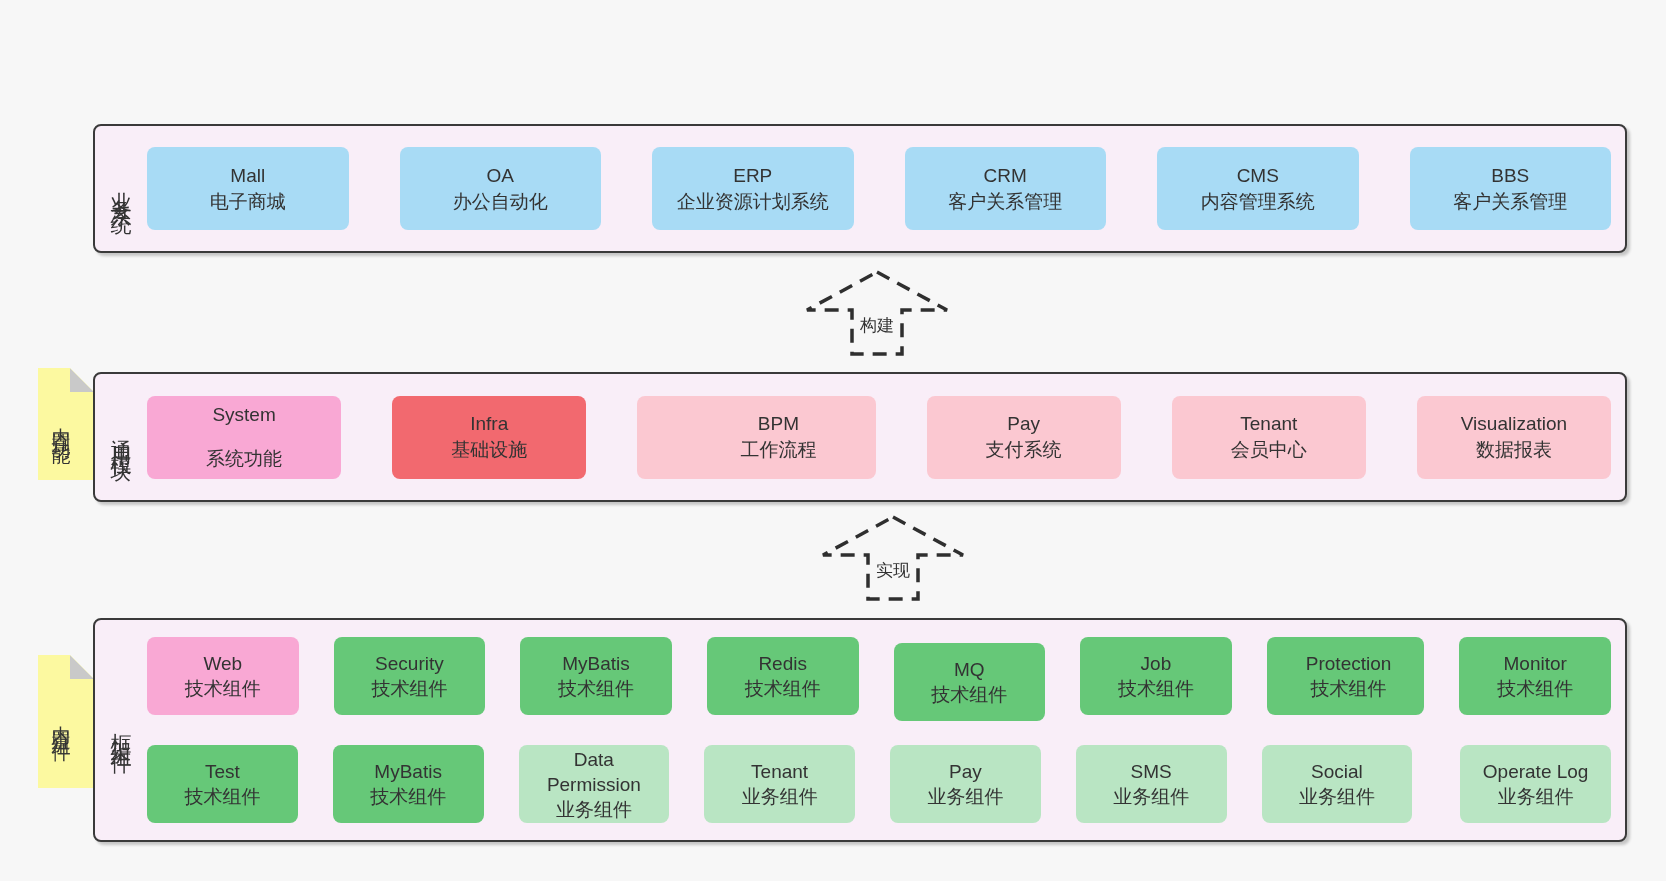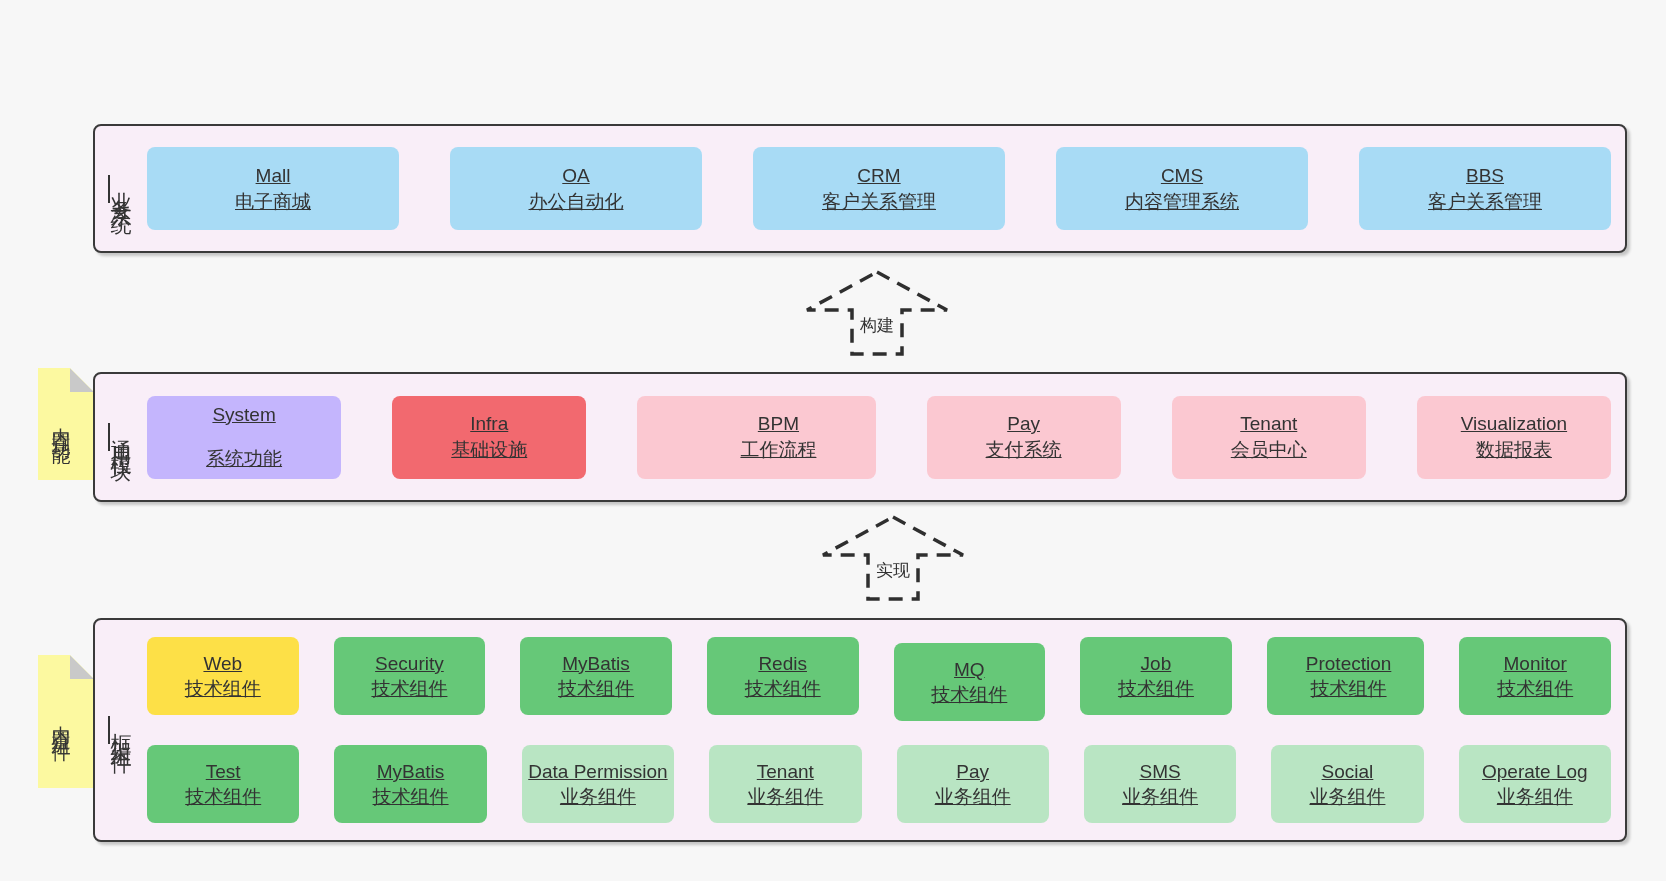--- a/index.html
+++ b/index.html
@@ -6,21 +6,21 @@
   body{
     width:1666px;height:881px;position:relative;overflow:hidden;
     background:#f7f7f7;color:#333;
     font-family:"Liberation Sans","DejaVu Sans",sans-serif;
   }
   
   .panel{
     position:absolute;left:93px;width:1534px;box-sizing:border-box;
     background:#f9eef8;border:2px solid #3a3a3a;border-radius:8px;
     box-shadow:3px 3px 3px rgba(0,0,0,.20);
-    display:flex;align-items:center;z-index:2;text-decoration:underline;
+    display:flex;align-items:center;z-index:2;
   }
   #panel-business{top:124px;height:129px}
   #panel-modules{top:372px;height:130px}
   #panel-framework{top:618px;height:224px}
 
   .vlabel{flex:0 0 52px;display:flex;align-items:center;justify-content:center}
   .vlabel span{
     writing-mode:vertical-rl;text-orientation:upright;
     font-size:21px;letter-spacing:7px;color:#333;
   }
@@ -76,20 +76,24 @@
   <div class="boxrow">
     <div class="box" style="background-color: rgb(168, 219, 245);">
       <span>Mall</span>
       <span>电子商城</span>
     </div>
     <div class="box" style="background-color: rgb(168, 219, 245);">
       <span>OA</span>
       <span>办公自动化</span>
     </div>
     <div class="box" style="background-color: rgb(168, 219, 245);">
+      <span>ERP</span>
+      <span>企业资源计划系统</span>
+    </div>
+    <div class="box" style="background-color: rgb(168, 219, 245);">
       <span>CRM</span>
       <span>客户关系管理</span>
     </div>
     <div class="box" style="background-color: rgb(168, 219, 245);">
       <span>CMS</span>
       <span>内容管理系统</span>
     </div>
     <div class="box" style="background-color: rgb(168, 219, 245);">
       <span>BBS</span>
       <span>客户关系管理</span>
@@ -106,21 +110,21 @@
 
 <div class="tab" id="tab-features">
   <span>内置功能</span>
 </div>
 
 <div class="panel" id="panel-modules">
   <div class="vlabel">
     <span>通用模块</span>
   </div>
   <div class="boxrow">
-    <div class="box" style="background-color: #c4b5fd; gap: 18px;">
+    <div class="box" style="background-color: #f9a8d4; gap: 18px;">
       <span>System</span>
       <span>系统功能</span>
     </div>
     <div class="box" style="background-color: rgb(242, 105, 111);">
       <span>Infra</span>
       <span>基础设施</span>
     </div>
     <div class="box" style="background-color: rgb(251, 200, 209); padding-left: 44px;">
       <span>BPM</span>
       <span>工作流程</span>
@@ -150,21 +154,21 @@
 <div class="tab" id="tab-components">
   <span>内置组件</span>
 </div>
 
 <div class="panel" id="panel-framework">
   <div class="vlabel">
     <span>框架组件</span>
   </div>
   <div class="rows">
     <div class="row">
-      <div class="box" style="background-color: #fde047;">
+      <div class="box" style="background-color: #f9a8d4;">
         <span>Web</span>
         <span>技术组件</span>
       </div>
       <div class="box" style="background-color: rgb(102, 200, 120);">
         <span>Security</span>
         <span>技术组件</span>
       </div>
       <div class="box" style="background-color: rgb(102, 200, 120);">
         <span>MyBatis</span>
         <span>技术组件</span>
@@ -212,19 +216,19 @@
         <span>业务组件</span>
       </div>
       <div class="box" style="background-color: rgb(185, 229, 195);">
         <span>SMS</span>
         <span>业务组件</span>
       </div>
       <div class="box" style="background-color: rgb(185, 229, 195);">
         <span>Social</span>
         <span>业务组件</span>
       </div>
-      <div class="box" style="background-color: rgb(185, 229, 195);">
+      <div class="box" style="background-color: rgb(185, 229, 195); margin-left: 13px;">
         <span>Operate Log</span>
         <span>业务组件</span>
       </div>
     </div>
   </div>
 </div>
 
 </body></html>

